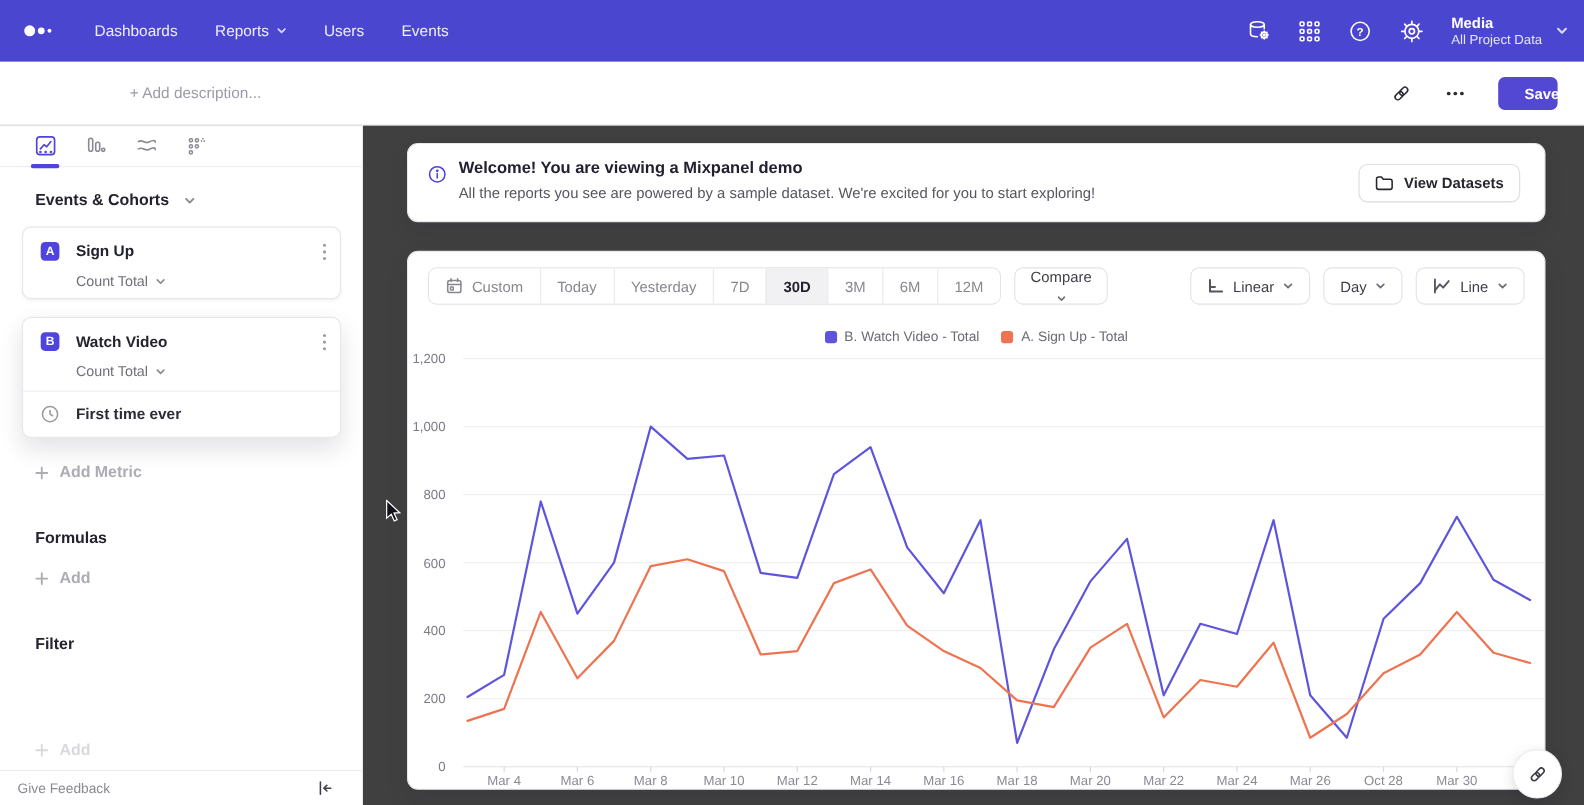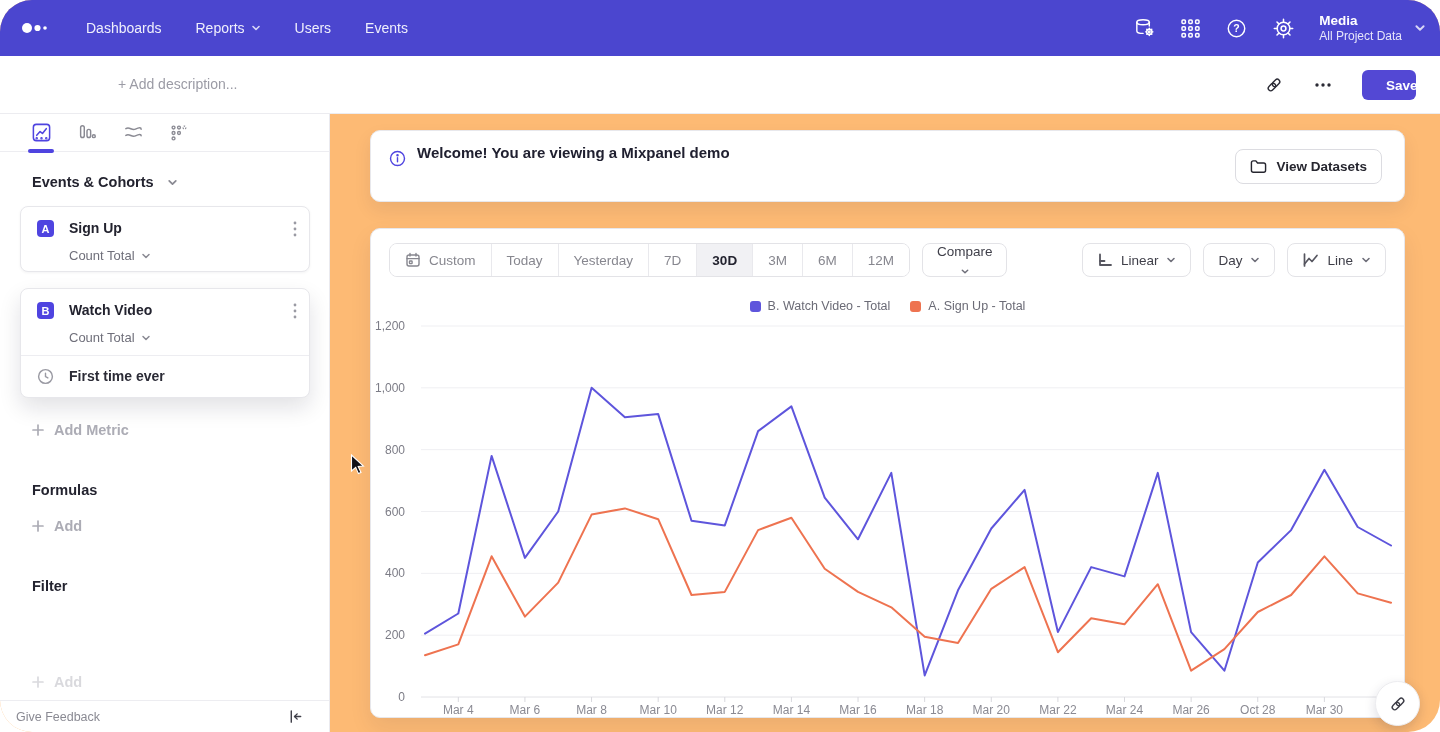--- a/index.html
+++ b/index.html
@@ -1,17 +1,17 @@
 <!DOCTYPE html>
 <html><head>
 <meta charset="utf-8">
 <style>
   * { box-sizing: border-box; margin: 0; padding: 0; }
   body { margin: 0; background: #fff; font-family: "Liberation Sans", sans-serif; }
-  .app { position: relative; width: 1440px; height: 732px; background: #fdba74; overflow: hidden; border-radius: 32px; }
+  .app { position: relative; width: 1440px; height: 732px; background: #404040; overflow: hidden; }
 
   
   .topnav { position: absolute; left: 0; top: 0; width: 1440px; height: 56px;
             background: #4B46CF; display: flex; align-items: center; }
   .logo { margin-left: 20px; display: flex; align-items: center; }
   .nav-items { display: flex; align-items: center; gap: 34px; margin-left: 32px; }
   .nav-item { color: #EFEFFC; font-size: 14px; font-weight: 500; display: flex;
               align-items: center; gap: 6px; cursor: pointer; }
   .searchbar { position: absolute; left: 516px; top: 8px; width: 472px; height: 33px;
                background: #5A55DB; border: 1px solid #8480E8; border-radius: 8px;
@@ -356,20 +356,21 @@
 
     <div class="banner">
       <span class="info">
         <svg width="17" height="17" viewBox="0 0 18 18" fill="none" stroke="#4F44E0" stroke-width="1.5" stroke-linecap="round">
             <circle cx="9" cy="9" r="7.4"></circle>
             <circle cx="9" cy="5.6" r="0.6" fill="#4F44E0"></circle>
             <path d="M9 8.2 V12.4"></path>
           </svg>
       </span>
       <div class="b-title">Welcome! You are viewing a Mixpanel demo</div>
+      <div class="b-sub">All the reports you see are powered by a sample dataset. We're excited for you to start exploring!</div>
       <button class="view-datasets">
         <svg width="17" height="15" viewBox="0 0 18 15" fill="none" stroke="#26262F" stroke-width="1.5" stroke-linejoin="round">
             <path d="M1.5 3.5 C1.5 2.4 2.4 1.5 3.5 1.5 H6.2 L8 3.8 H14.5 C15.6 3.8 16.5 4.7 16.5 5.8 V11.5 C16.5 12.6 15.6 13.5 14.5 13.5 H3.5 C2.4 13.5 1.5 12.6 1.5 11.5 Z"></path>
           </svg>
         <span>View Datasets</span>
       </button>
     </div>
 
     <div class="chart-card">
       <div class="controls">

